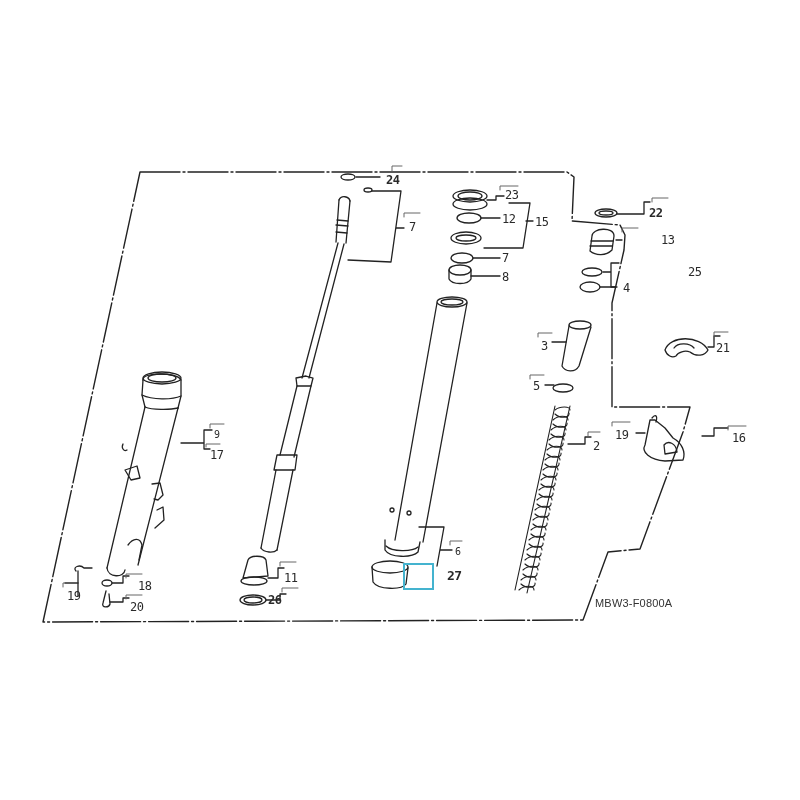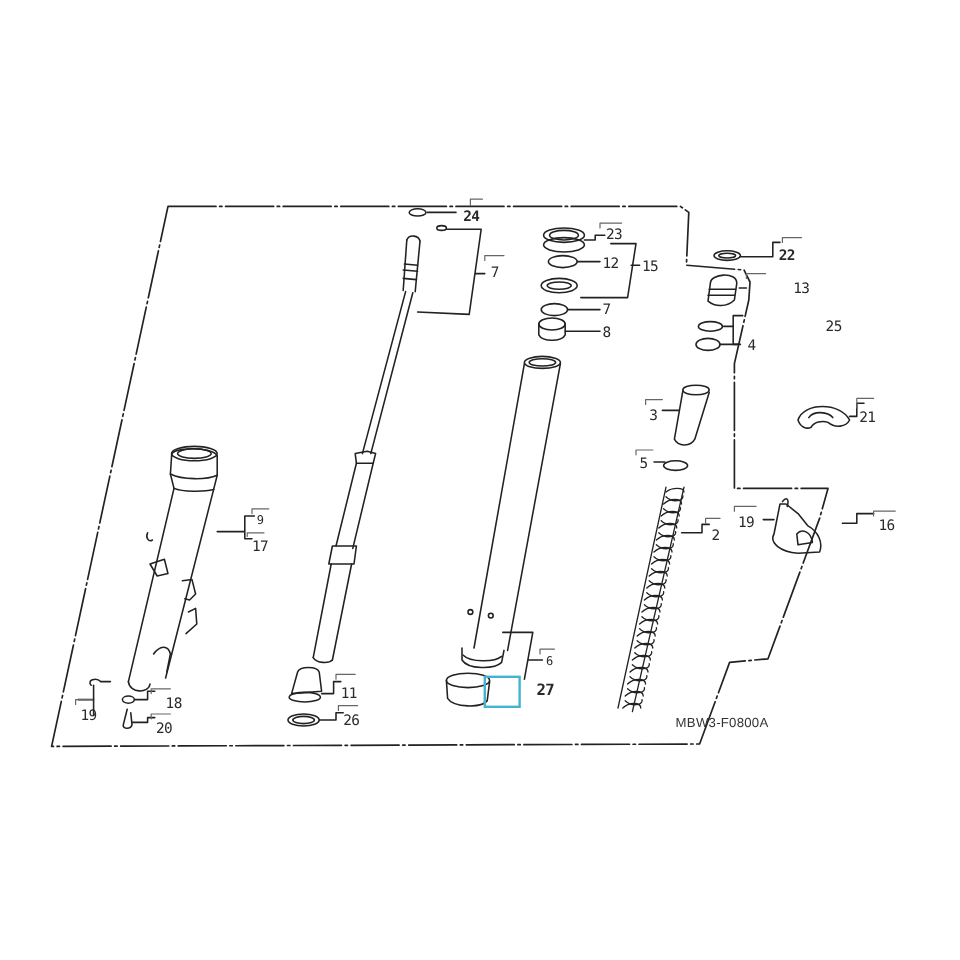--- a/index.html
+++ b/index.html
@@ -186,24 +186,24 @@
 <span class="lbl" style="left:541px;top:340px;">3</span>
 <span class="lbl" style="left:716px;top:342px;">21</span>
 <span class="lbl" style="left:533px;top:380px;">5</span>
 <span class="lbl" style="left:615px;top:429px;">19</span>
 <span class="lbl" style="left:732px;top:432px;text-align:center;">16</span>
 <span class="lbl" style="left:593px;top:440px;">2</span>
 <span class="lbl" style="left:214px;top:429px;font-size:10px;">9</span>
 <span class="lbl" style="left:210px;top:449px;">17</span>
 <span class="lbl" style="left:455px;top:546px;font-size:10px;">6</span>
 <span class="lbl" style="left:284px;top:572px;">11</span>
-<span class="lbl" style="left:286px;top:594px;">26</span>
+<span class="lbl" style="left:268px;top:594px;font-weight:bold;">26</span>
 <span class="lbl" style="left:138px;top:580px;">18</span>
 <span class="lbl" style="left:67px;top:590px;">19</span>
 <span class="lbl" style="left:130px;top:601px;">20</span>
 
 
 <div class="hl" style="left:403px;top:563px;width:31px;height:27px;"></div>
 <span class="lbl" style="left:409px;top:570px;font-weight:bold;font-size:13px;padding-left:38px;">27</span>
 
 
-<span class="code" style="left:563px;top:597px;">MBW3-F0800A</span>
+<span class="code" style="left:595px;top:597px;">MBW3-F0800A</span>
 </div>
 
 </body></html>

